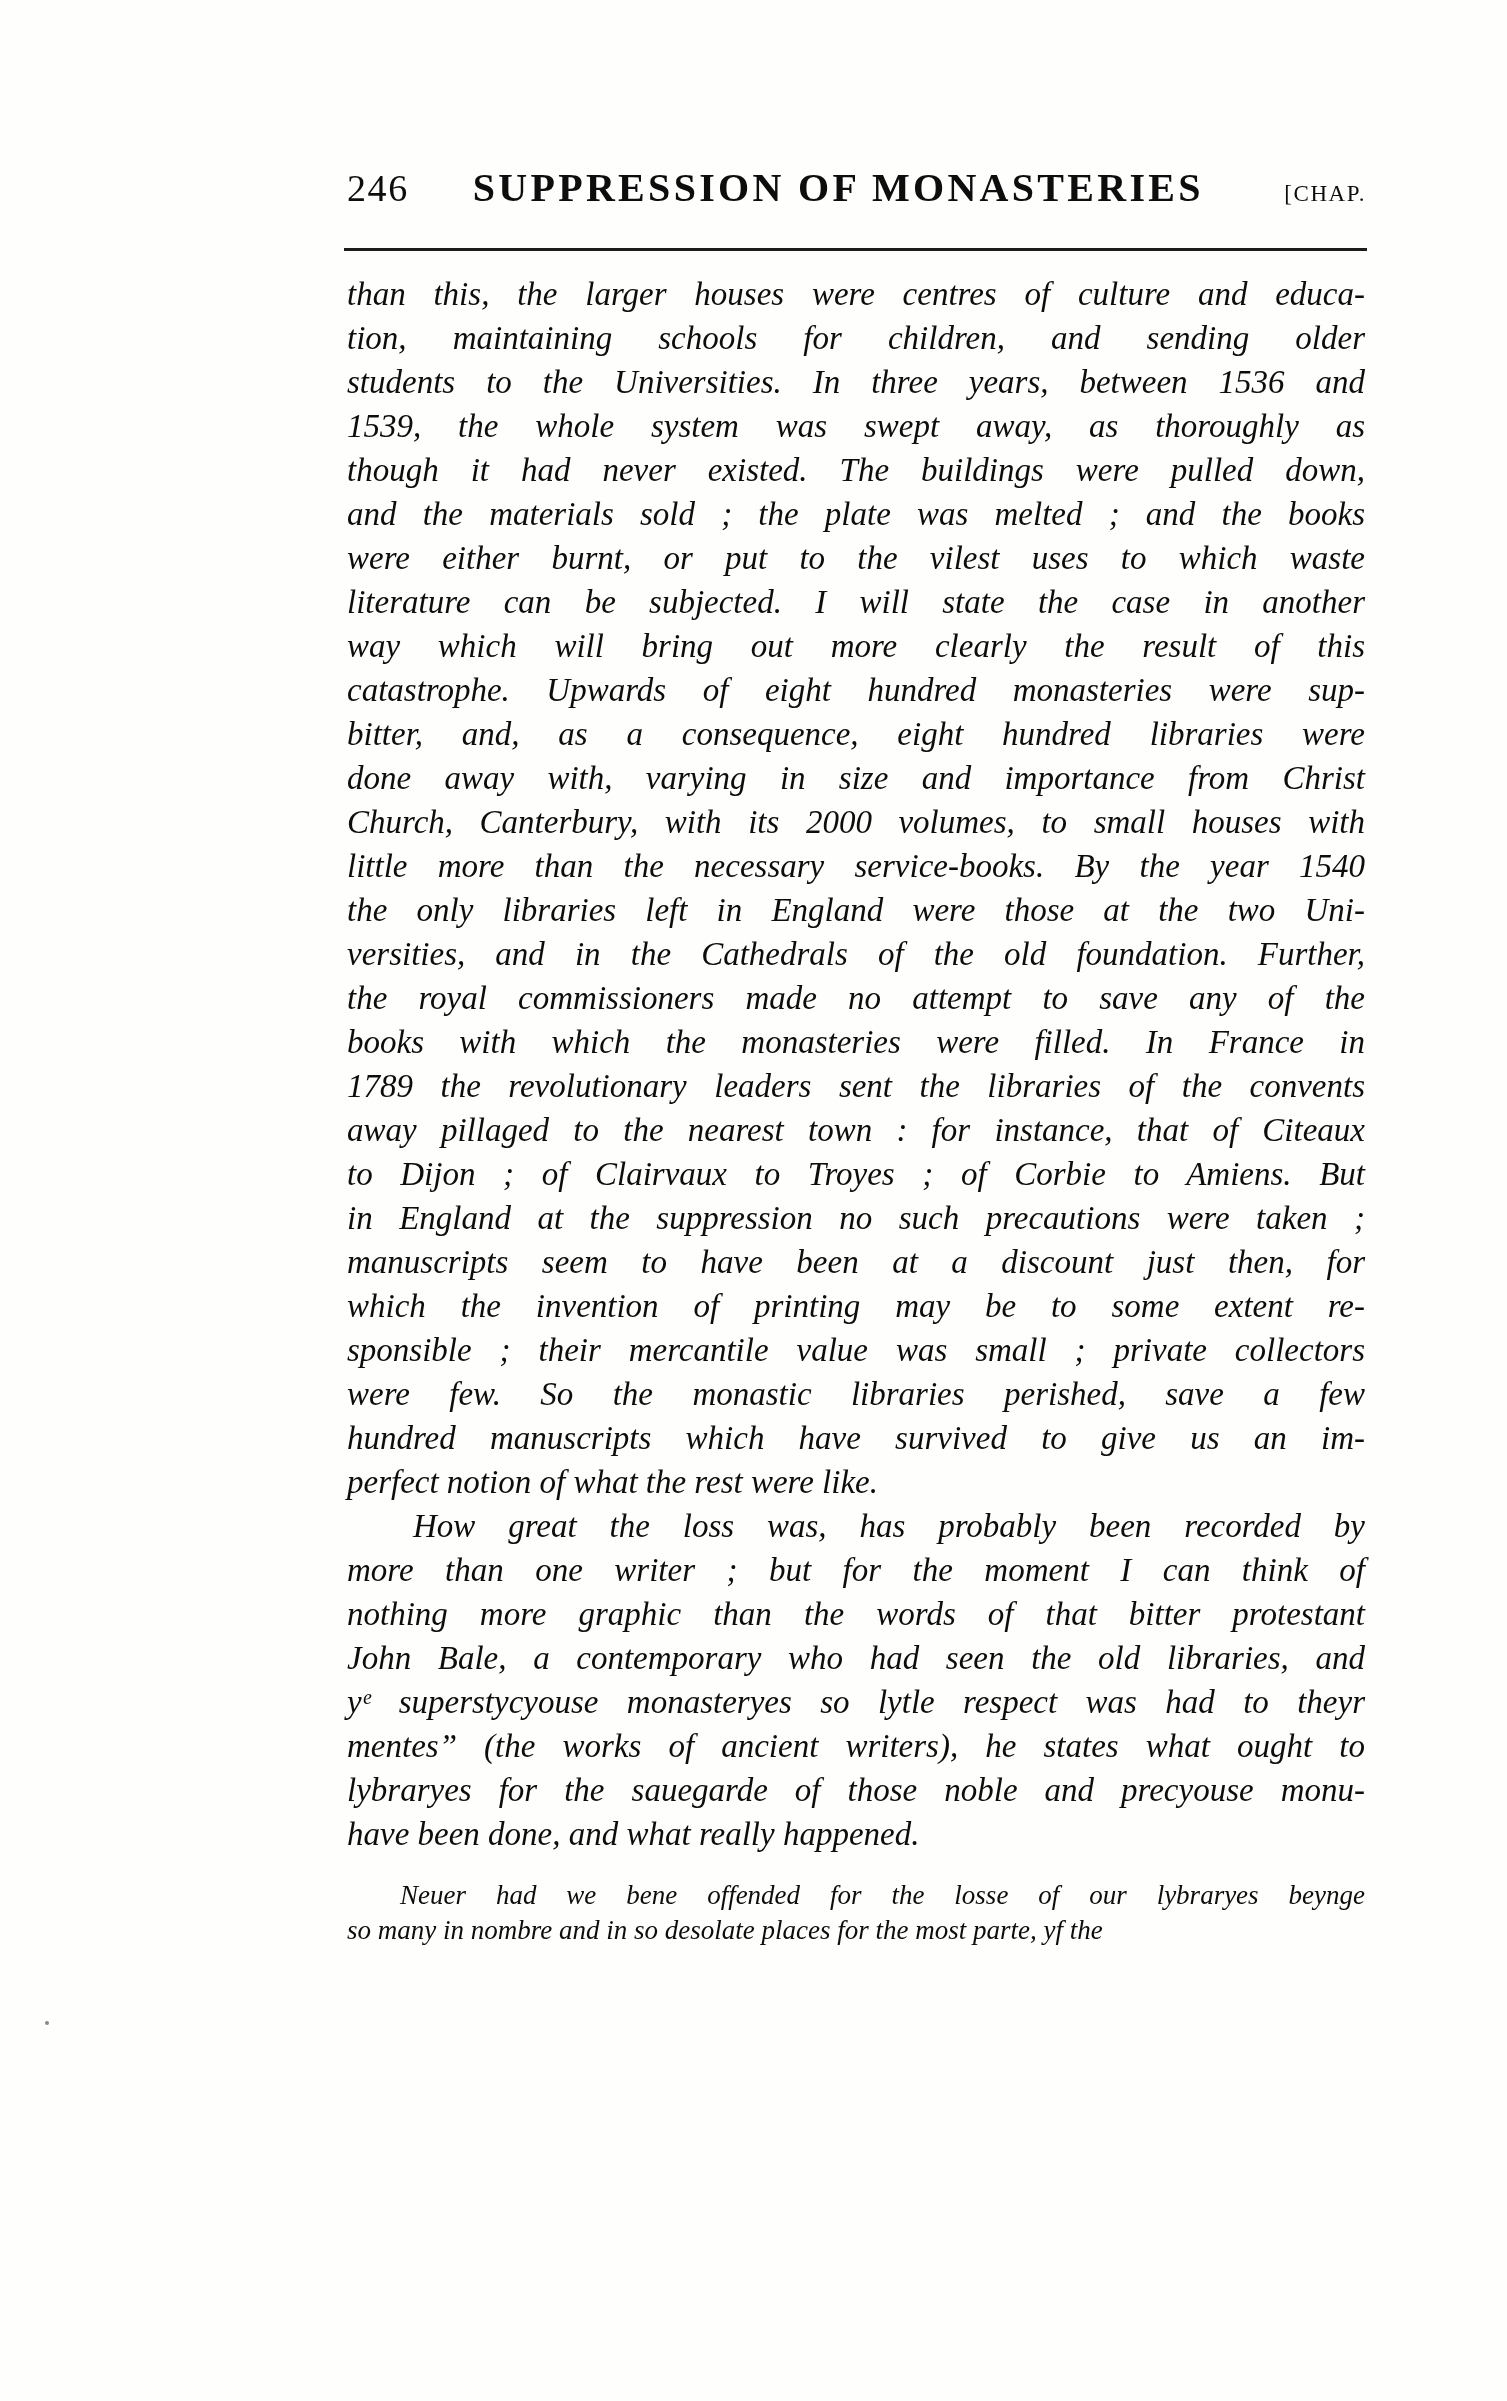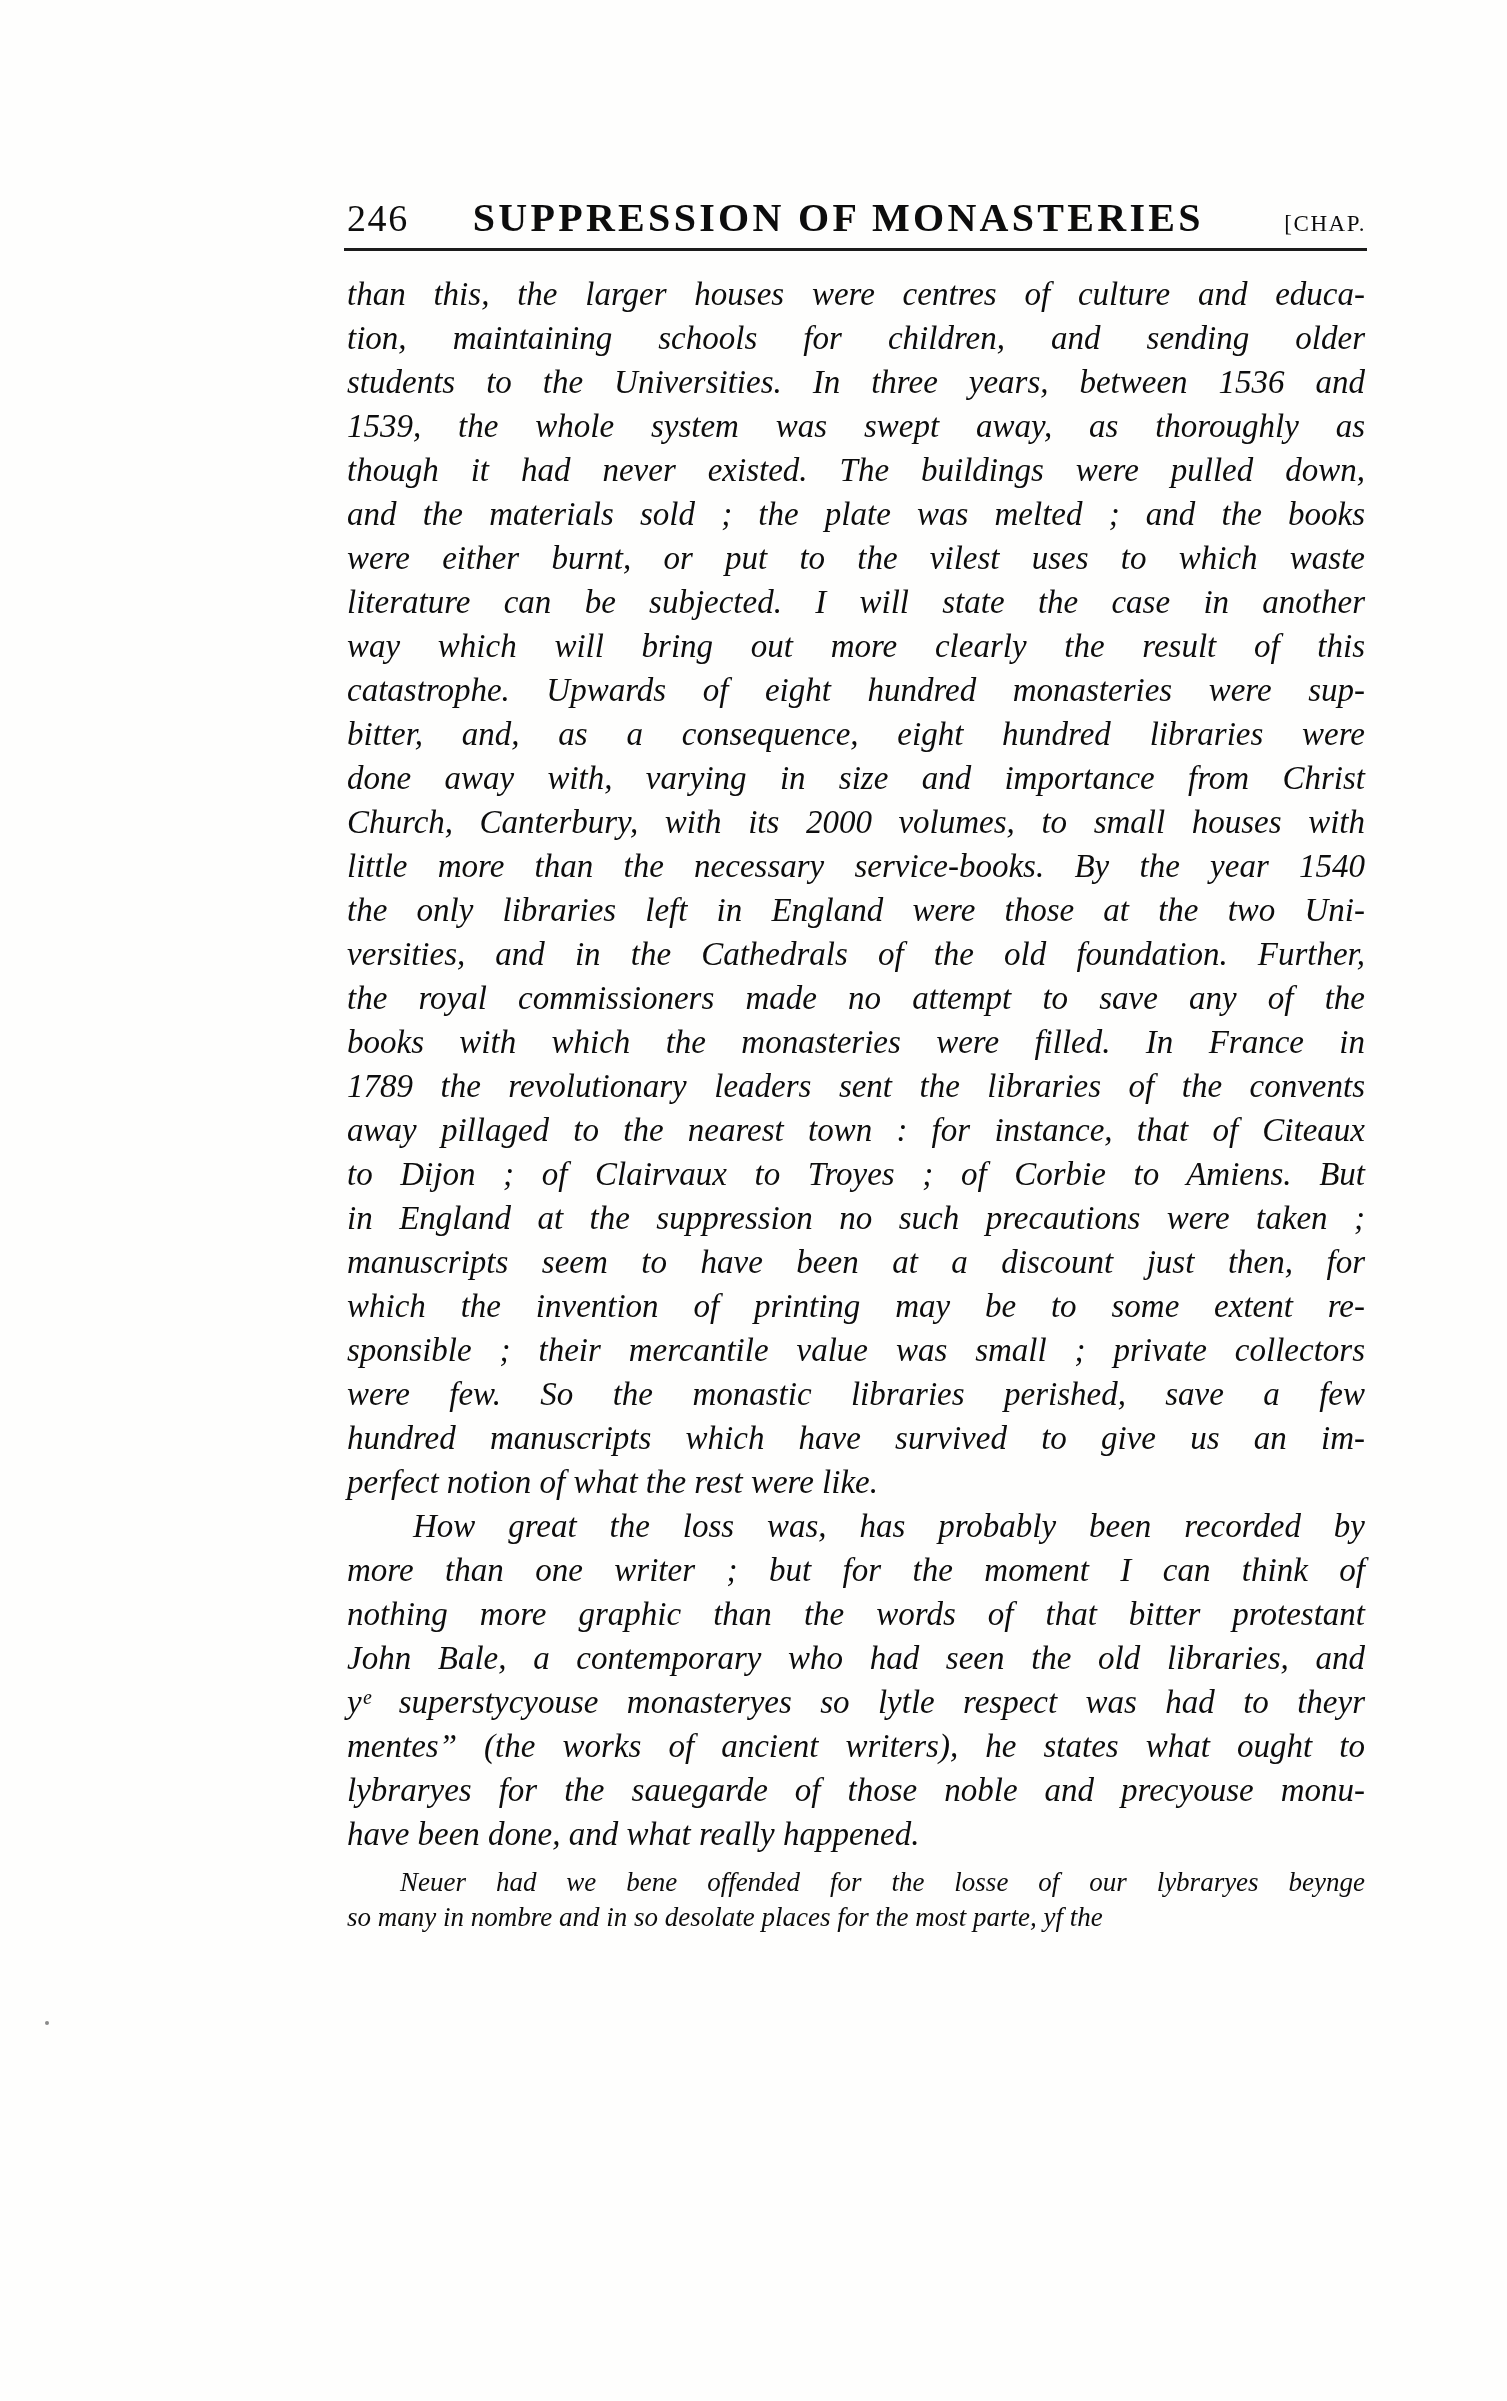--- a/index.html
+++ b/index.html
@@ -8,21 +8,21 @@
     width: 1507px;
     height: 2401px;
     background: #fefefd;
     font-family: "Liberation Serif", "DejaVu Serif", serif;
     color: #0d0d0d;
     overflow: hidden;
   }
   .header {
     position: absolute;
     left: 347px;
-    top: 194px;
+    top: 164px;
     width: 1019px;
     display: flex;
     justify-content: space-between;
     align-items: baseline;
   }
   .page-number {
     font-size: 38px;
     letter-spacing: 1.6px;
   }
   .running-title {
@@ -55,21 +55,21 @@
     line-height: 44px;
     text-align: justify;
     text-align-last: justify;
     -moz-text-align-last: justify;
   }
   .line.para-end {
     text-align-last: left;
     -moz-text-align-last: left;
   }
   .line.indent { text-indent: 66px; }
-  .quote { margin-top: 9px; }
+  .quote { margin-top: 22px; }
   .quote .line {
     font-size: 27px;
     line-height: 35px;
   }
   .quote .line.indent { text-indent: 53px; }
   .speck {
     position: absolute;
     left: 45px;
     top: 2021px;
     width: 4.1px;

